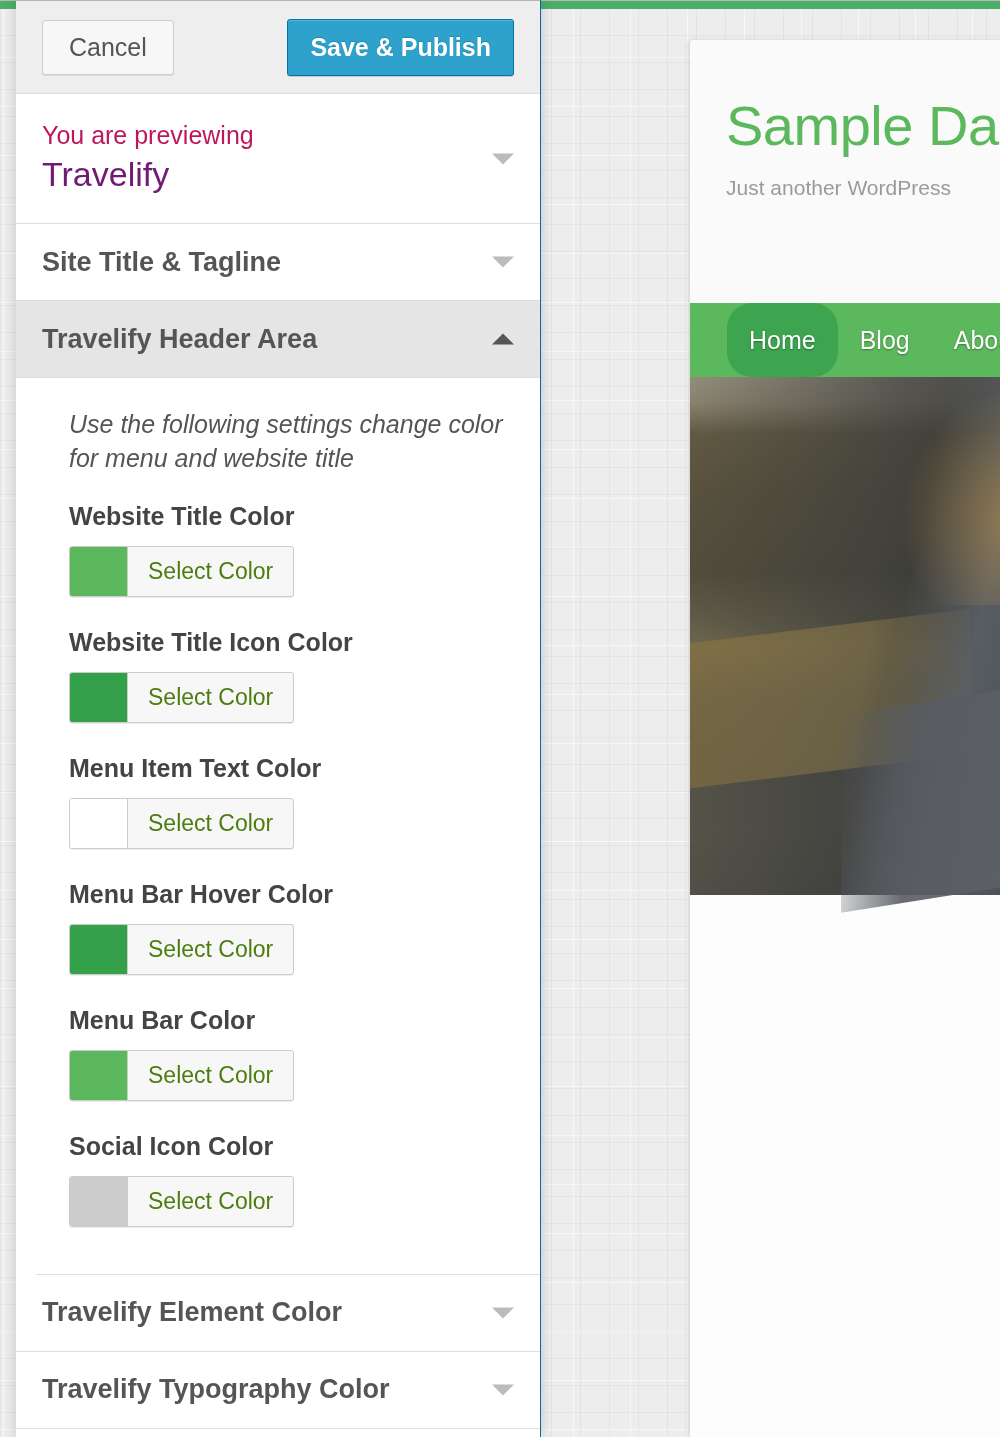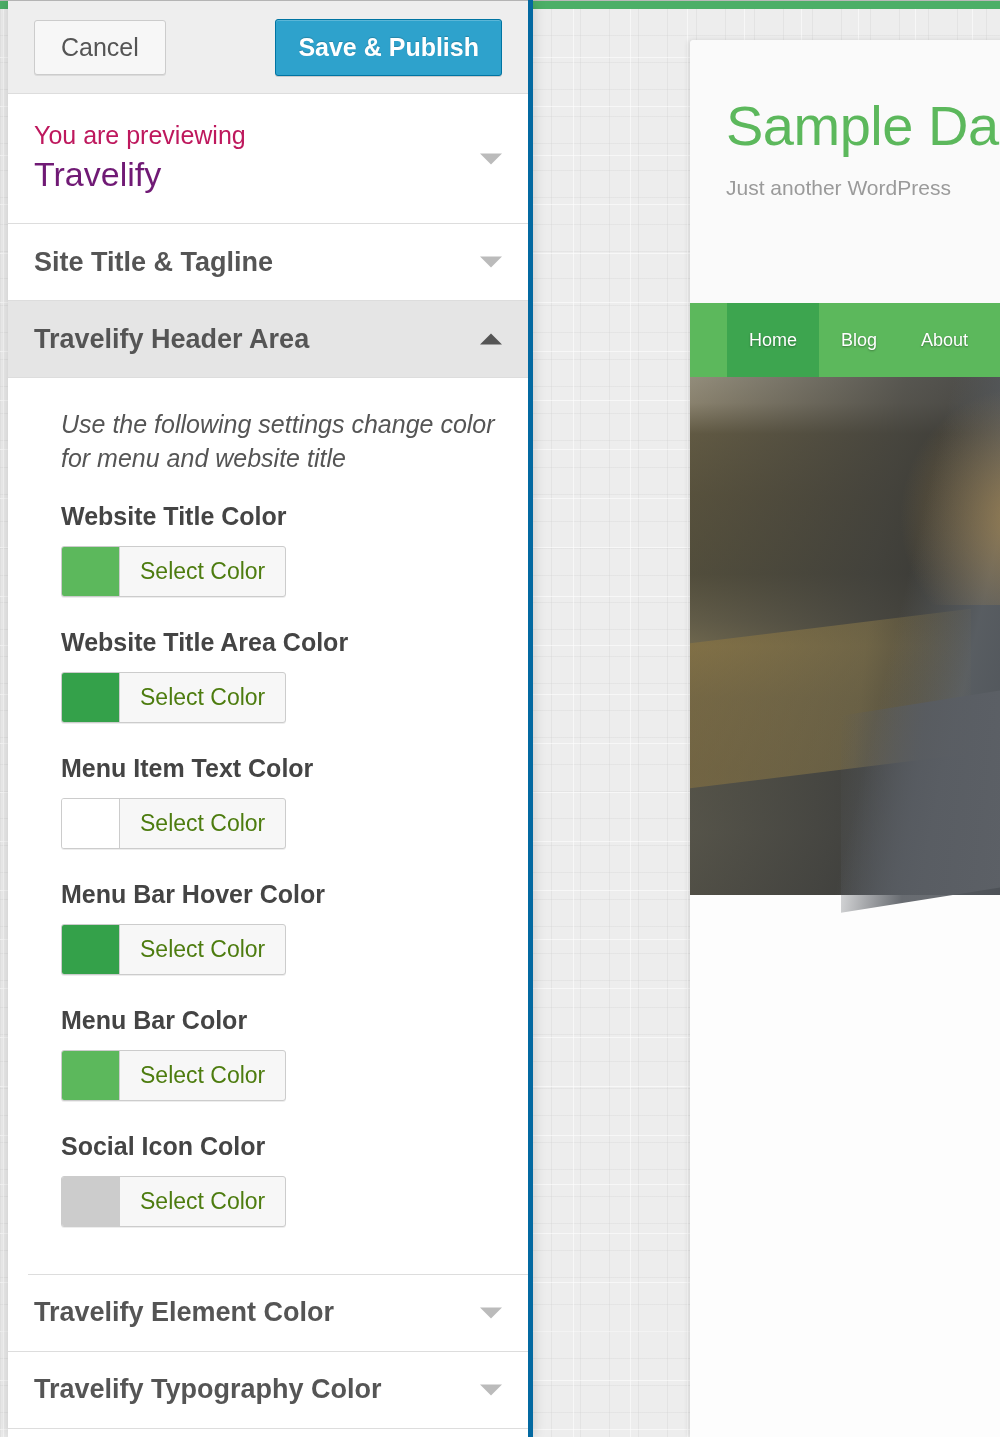--- a/index.html
+++ b/index.html
@@ -47,22 +47,23 @@
     margin-top:22px; font-size:21px; color:#9a9a9a; white-space:nowrap;
   }
   #site-nav {
     display:flex; align-items:stretch; height:74px;
     background:#5cb85c; margin-left:0;
     box-shadow:0 2px 2px rgba(0,0,0,.12);
   }
   .nav-pad { width:37px; flex:none; }
   .nav-item {
     display:flex; align-items:center; padding:0 22px;
-    color:#ffffff; font-size:18px; white-space:nowrap;
+    color:#ffffff; font-size:25px; white-space:nowrap;
     text-shadow:0 1px 2px rgba(0,0,0,.35);
+    border-radius:25px;
   }
   .nav-item.active { background:#3da54f; }
   #site-photo {
     position:relative; height:518px; width:100%;
     background:
       linear-gradient(103deg, rgba(0,0,0,0) 55%, rgba(90,95,100,.95) 72%, rgba(72,76,82,1) 100%),
       linear-gradient(100deg, rgba(115,110,90,.55) 0%, rgba(70,70,66,.85) 48%, rgba(40,42,46,.9) 100%),
       linear-gradient(to bottom,
         #b9b2a3 0%, #a79c88 5%,
         #4d4227 11%, #3a3119 23%, #2f2a17 38%,
@@ -81,23 +82,23 @@
   }
   #site-photo .road {
     position:absolute; right:-4%; bottom:0; width:62%; height:38%;
     background:linear-gradient(98deg, rgba(0,0,0,0) 0%, rgba(88,92,98,.9) 35%, rgba(96,100,106,.95) 100%);
     transform:skewY(-9deg);
   }
   #site-body { height:520px; background:#fdfdfd; }
 
   
   #panel {
-    position:absolute; left:8px; top:0; width:525px; height:1437px;
+    position:absolute; left:16px; top:0; width:525px; height:1437px;
     background:#fff;
-    border-right:5px solid #0369a1;
+    border-right:1px solid #0369a1;
     box-shadow:0 0 12px rgba(0,0,0,.18);
     overflow:hidden;
   }
   #panel-header {
     height:94px; background:#eeeeee;
     border-top:1px solid #b4b4b4;
     border-bottom:1px solid #dddddd;
     display:flex; align-items:center; justify-content:space-between;
     padding:0 26px;
   }
@@ -211,21 +212,21 @@
 
     <div class="ctrl">
       <div class="ctrl-label">Website Title Color</div>
       <div class="picker">
         <span class="swatch" style="background: rgb(92, 184, 92);"></span>
         <span class="picker-label">Select Color</span>
       </div>
     </div>
 
     <div class="ctrl">
-      <div class="ctrl-label">Website Title Area Color</div>
+      <div class="ctrl-label">Website Title Icon Color</div>
       <div class="picker">
         <span class="swatch" style="background: rgb(52, 161, 74);"></span>
         <span class="picker-label">Select Color</span>
       </div>
     </div>
 
     <div class="ctrl">
       <div class="ctrl-label">Menu Item Text Color</div>
       <div class="picker">
         <span class="swatch" style="background: rgb(255, 255, 255);"></span>

